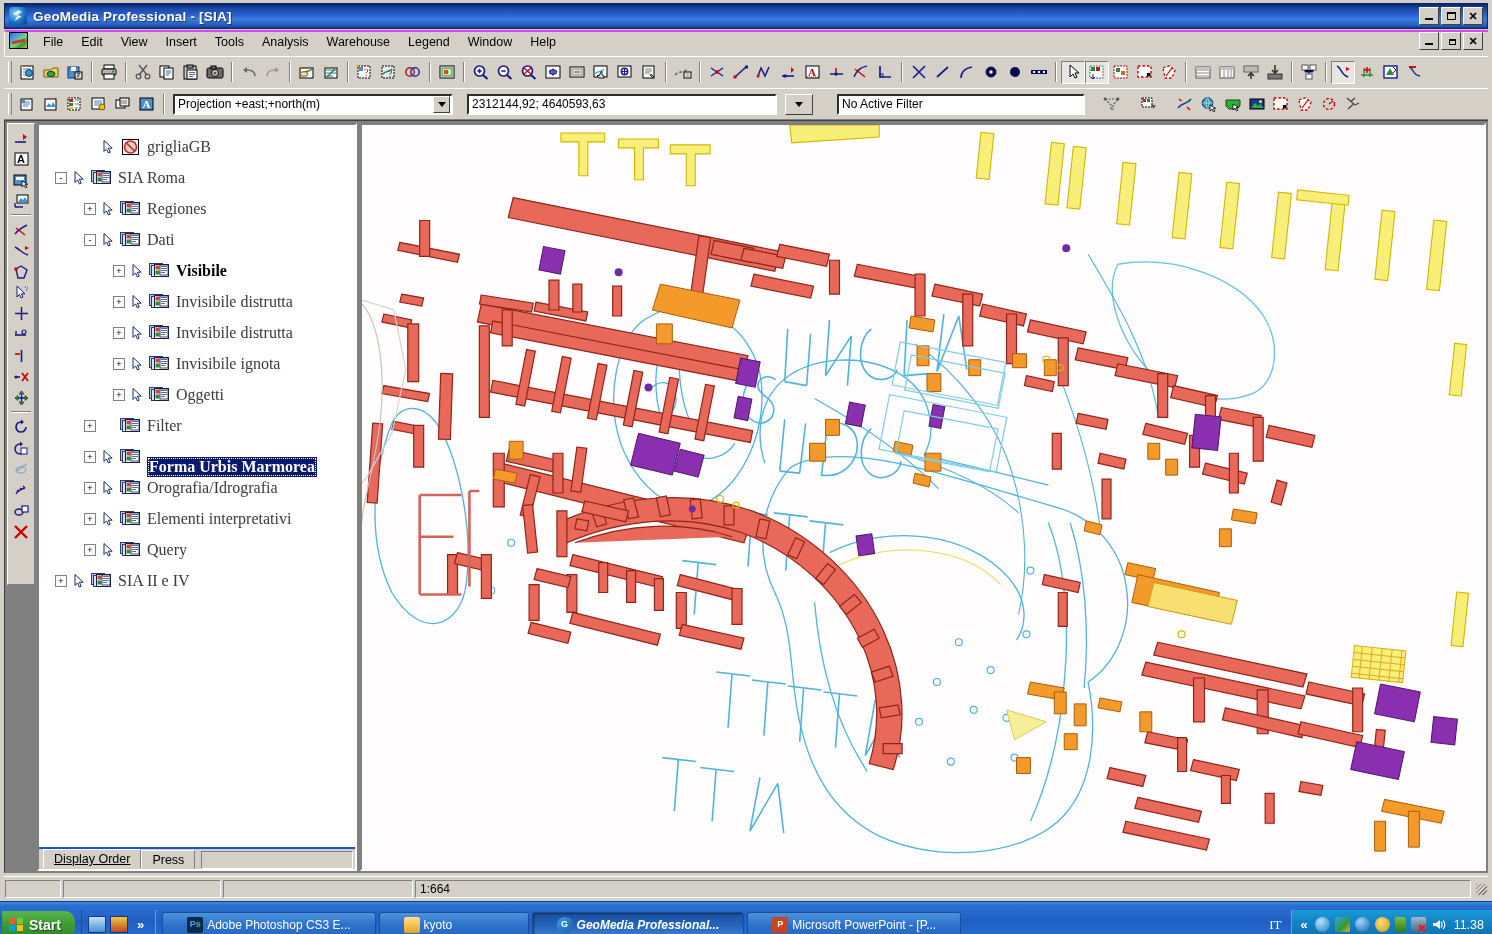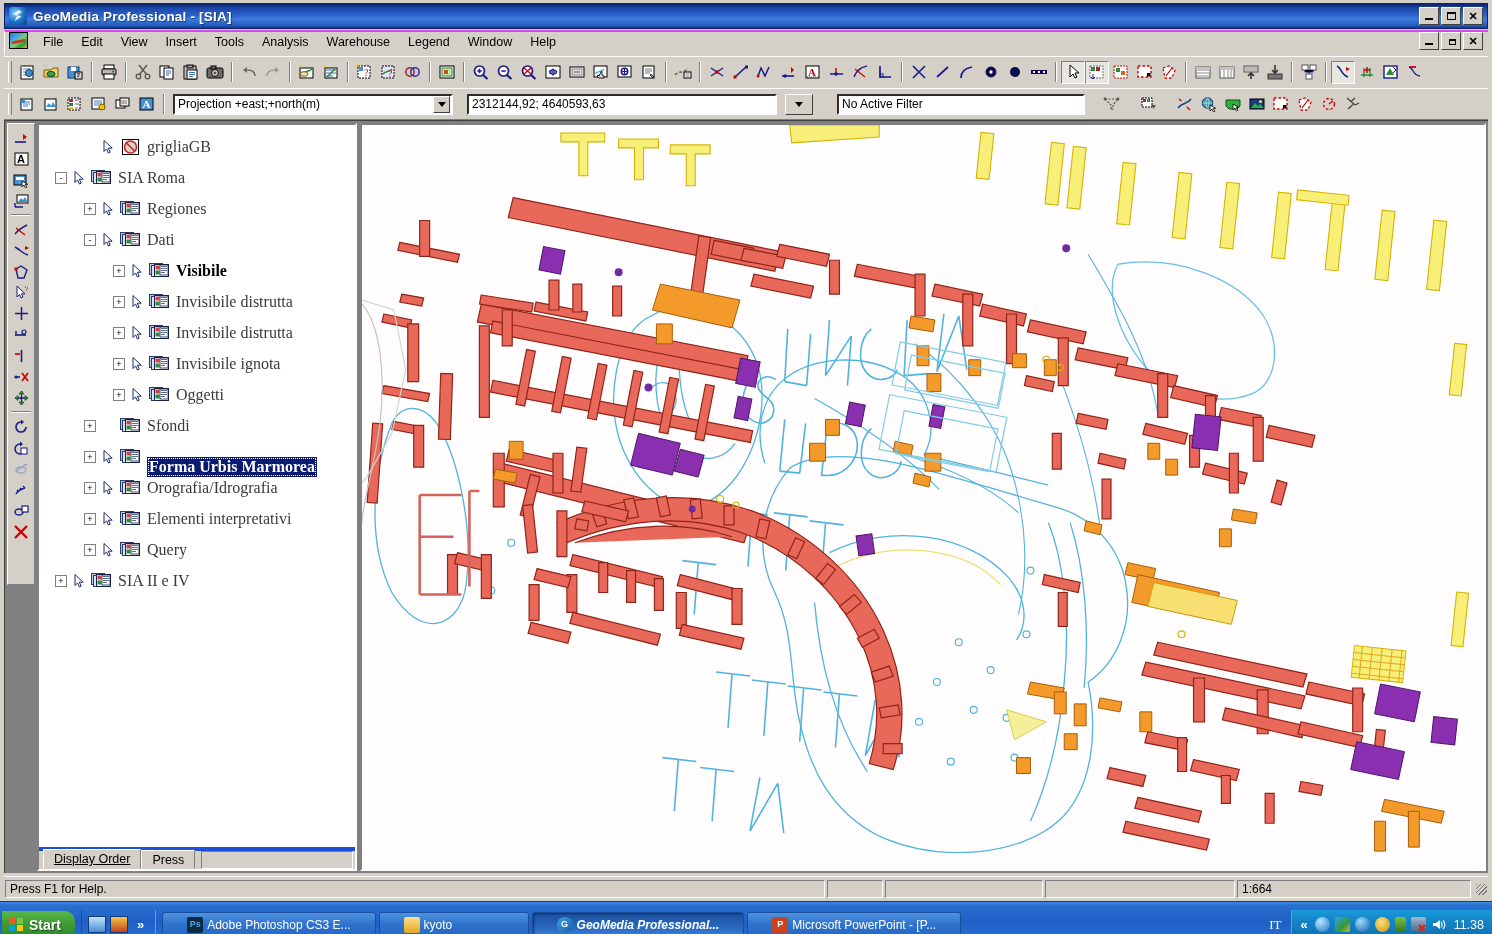--- a/index.html
+++ b/index.html
@@ -163,21 +163,21 @@
   .tree-label {
     font-family: "Liberation Serif", serif; font-size: 16px; color: #3a3a3a;
   }
   .tree-row.bold .tree-label { font-weight: bold; color: #000; }
   .tree-row.selected .tree-label {
     background: #0a1a6e; color: #fff; font-weight: bold; padding: 1px 2px;
     outline: 1px dotted #fff; outline-offset: -2px; margin-top: 21px;
   }
   .legend-tabs {
     height: 22px; display: flex; align-items: flex-end; background: #d4d0c8;
-    border-top: 4px solid #1d4ed8; padding-left: 4px;
+    border-top: 2px solid #1d4ed8; padding-left: 4px;
   }
   .ltab {
     height: 19px; padding: 0 10px; font-size: 12.5px; display:flex;align-items:center;
     background:#d4d0c8; border:1px solid; border-color:#fff #808080 #d4d0c8 #fff;
   }
   .ltab.active { font-weight: normal; height: 20px; }
   .ltab u { text-decoration: underline; }
   .ltab-filler {
     flex:1; height:18px; margin-left:6px; margin-right:2px; background:#d4d0c8;
     border:1px solid; border-color:#808080 #fff #fff #808080;
@@ -1124,21 +1124,21 @@
             </span>
             <span class="layer-ic"><svg width="21" height="16" viewBox="0 0 21 16">
                 <rect x="0.5" y="0.5" width="13" height="11" fill="#b8c8e0" stroke="#2a3a6a"></rect>
                 <rect x="2.5" y="2.5" width="13" height="11" fill="#dbe4f2" stroke="#2a3a6a"></rect>
                 <rect x="5.5" y="1.5" width="14" height="12" fill="#fff" stroke="#16204a"></rect>
                 <rect x="6.5" y="2.5" width="4" height="4" fill="#d04040"></rect>
                 <rect x="6.5" y="7.5" width="4" height="4" fill="#2a8a3a"></rect>
                 <path d="M12 3.5h6M12 5.5h6M12 7.5h6M12 9.5h4" stroke="#5a6a8a" stroke-width="1"></path>
                 <rect x="11" y="2" width="8" height="10" fill="none" stroke="#16204a" stroke-width=".8"></rect>
               </svg></span>
-            <span class="tree-label">Sfondi</span>
+            <span class="tree-label">Filter</span>
           </div>
           <div class="tree-row selected" style="padding-left: 41px;">
             <span class="expander">+</span>
             <span class="pointer-ic">
               <svg width="12" height="14" viewBox="0 0 12 14">
                 <path d="M1 0.5 L1 11.5 L3.6 8.9 L5.4 13 L7.2 12.2 L5.4 8.2 L9.2 8.2 Z" fill="#fff" stroke="#1a2a6a" stroke-width="1"></path>
               </svg>
             </span>
             <span class="layer-ic"><svg width="21" height="16" viewBox="0 0 21 16">
                 <rect x="0.5" y="0.5" width="13" height="11" fill="#b8c8e0" stroke="#2a3a6a"></rect>
@@ -1557,21 +1557,20 @@
           <rect x="540" y="296" width="96" height="44" transform="rotate(11 588 318)"></rect>
         </g>
 
         <path d="M0 180 C18 200 24 250 18 300 C12 348 0 380 0 400" fill="none" stroke="#c8c2bc" stroke-width="1.2"></path>
         <path d="M0 176 L32 186 L44 246 L30 310 L6 352 L0 360" fill="none" stroke="#d8d2cc" stroke-width="1.2"></path>
       </svg>
     </div>
   </div>
 
   <div class="statusbar">
-    <div class="sb-pane" style="flex:0 0 820px;">Press F1 for Help.</div>
     <div class="sb-pane" style="flex:0 0 56px;"></div>
     <div class="sb-pane" style="flex:0 0 158px;"></div>
     <div class="sb-pane" style="flex:0 0 190px;"></div>
     <div class="sb-pane" style="flex:1;">1:664</div>
     <div class="sb-grip">
         <i></i>
       </div>
   </div>
 
   <div class="taskbar">

